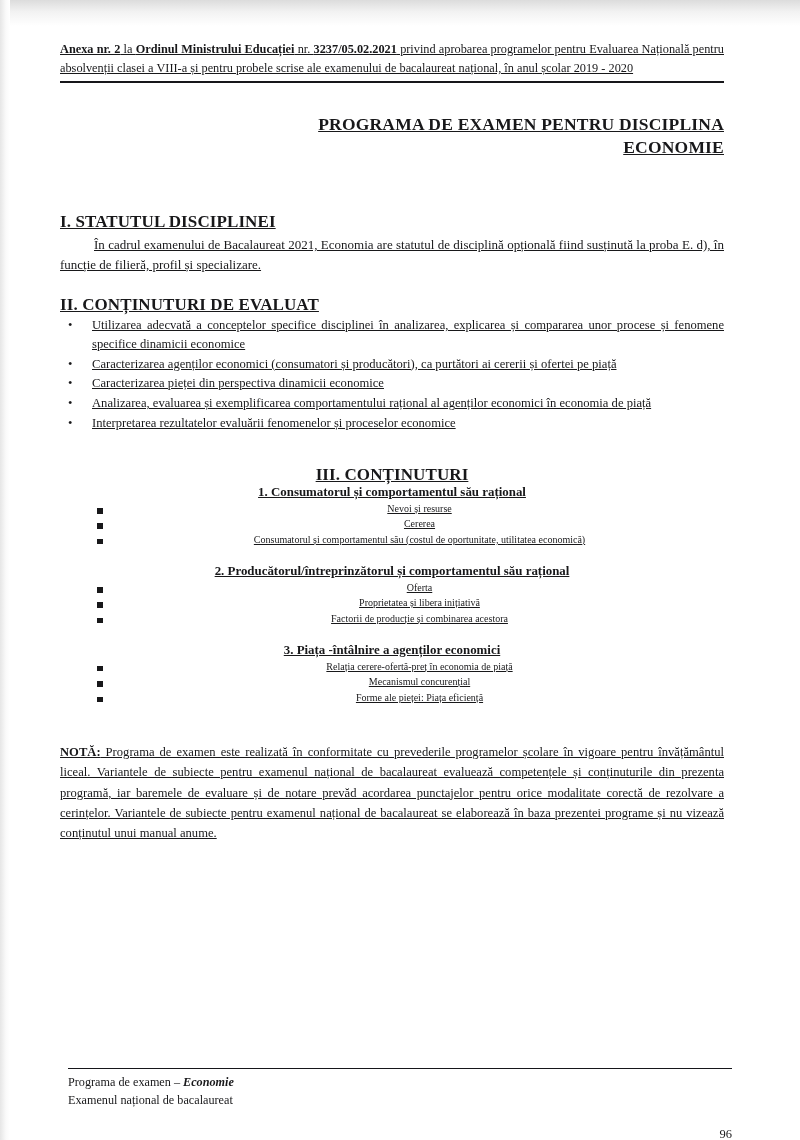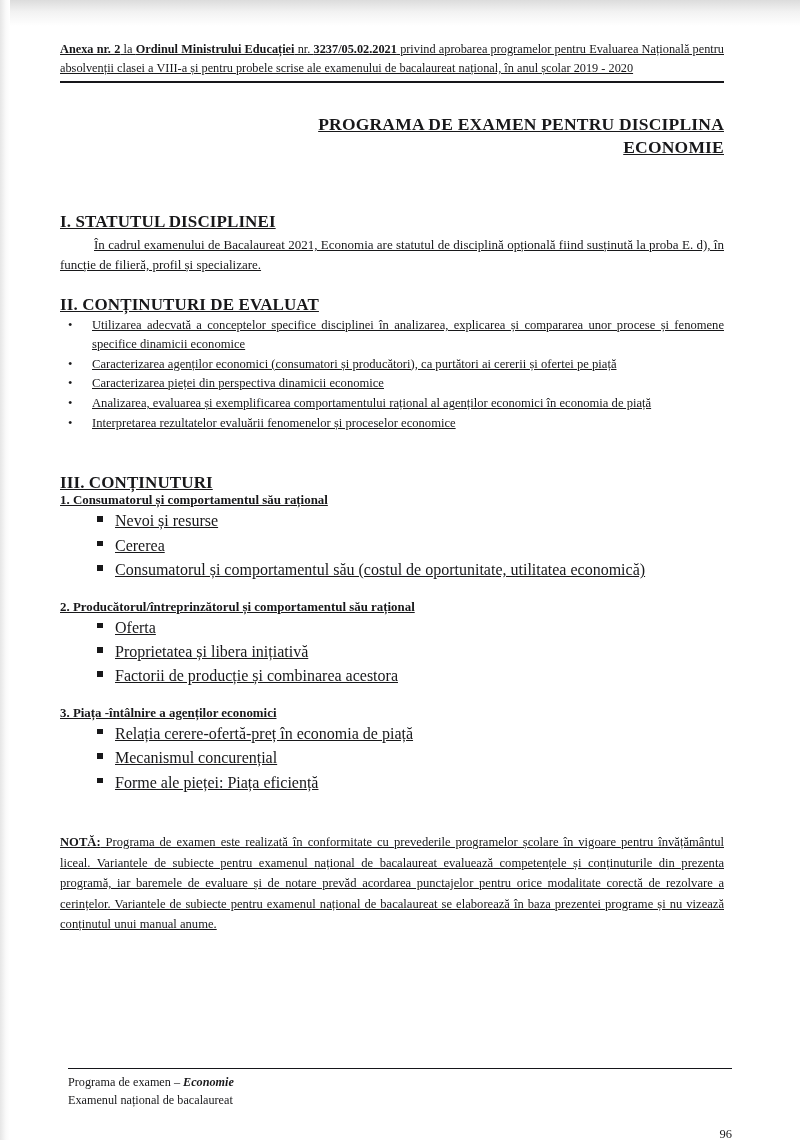--- a/index.html
+++ b/index.html
@@ -109,21 +109,21 @@
   }
 
   ul.square-list {
     list-style: none;
     margin: 1px 0 0 0;
     padding: 0;
   }
   ul.square-list > li {
     position: relative;
     padding-left: 55px;
-    font-size: 16px;
+    font-size: 10px;
     line-height: 1.53;
     margin-bottom: 0;
   }
   ul.square-list > li .sq {
     position: absolute;
     left: 37px;
     top: 7px;
     width: 5.5px;
     height: 5.5px;
     background: #18181a;
@@ -203,21 +203,21 @@
       <div class="section-heading">II. CONȚINUTURI DE EVALUAT</div>
       <ul class="round-list">
         <li><span class="dot">•</span><span>Utilizarea adecvată a conceptelor specifice disciplinei în analizarea, explicarea și compararea unor procese și fenomene specifice dinamicii economice</span></li>
         <li><span class="dot">•</span><span>Caracterizarea agenților economici (consumatori și producători), ca purtători ai cererii și ofertei pe piață</span></li>
         <li><span class="dot">•</span><span>Caracterizarea pieței din perspectiva dinamicii economice</span></li>
         <li><span class="dot">•</span><span>Analizarea, evaluarea și exemplificarea comportamentului rațional al agenților economici în economia de piață</span></li>
         <li><span class="dot">•</span><span>Interpretarea rezultatelor evaluării fenomenelor și proceselor economice</span></li>
       </ul>
     </div>
 
-    <div class="section" style="margin-top:40px;">
+    <div class="section" style="margin-top:32px;text-align:center;">
       <div class="section-heading">III. CONȚINUTURI</div>
 
       <div class="group first">
         <div class="sub-heading">1. Consumatorul și comportamentul său rațional</div>
         <ul class="square-list">
           <li><span class="sq"></span><span>Nevoi și resurse</span></li>
           <li><span class="sq"></span><span>Cererea</span></li>
           <li><span class="sq"></span><span>Consumatorul și comportamentul său (costul de oportunitate, utilitatea economică)</span></li>
         </ul>
       </div>

